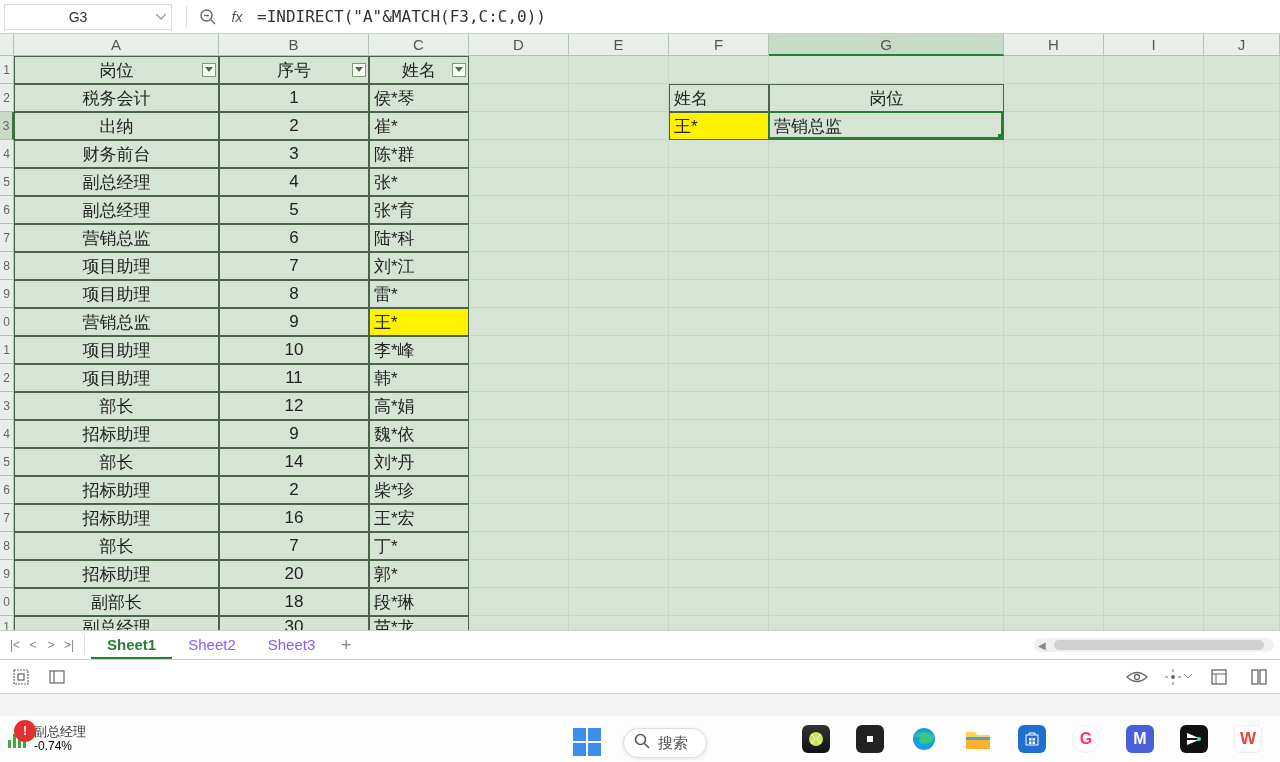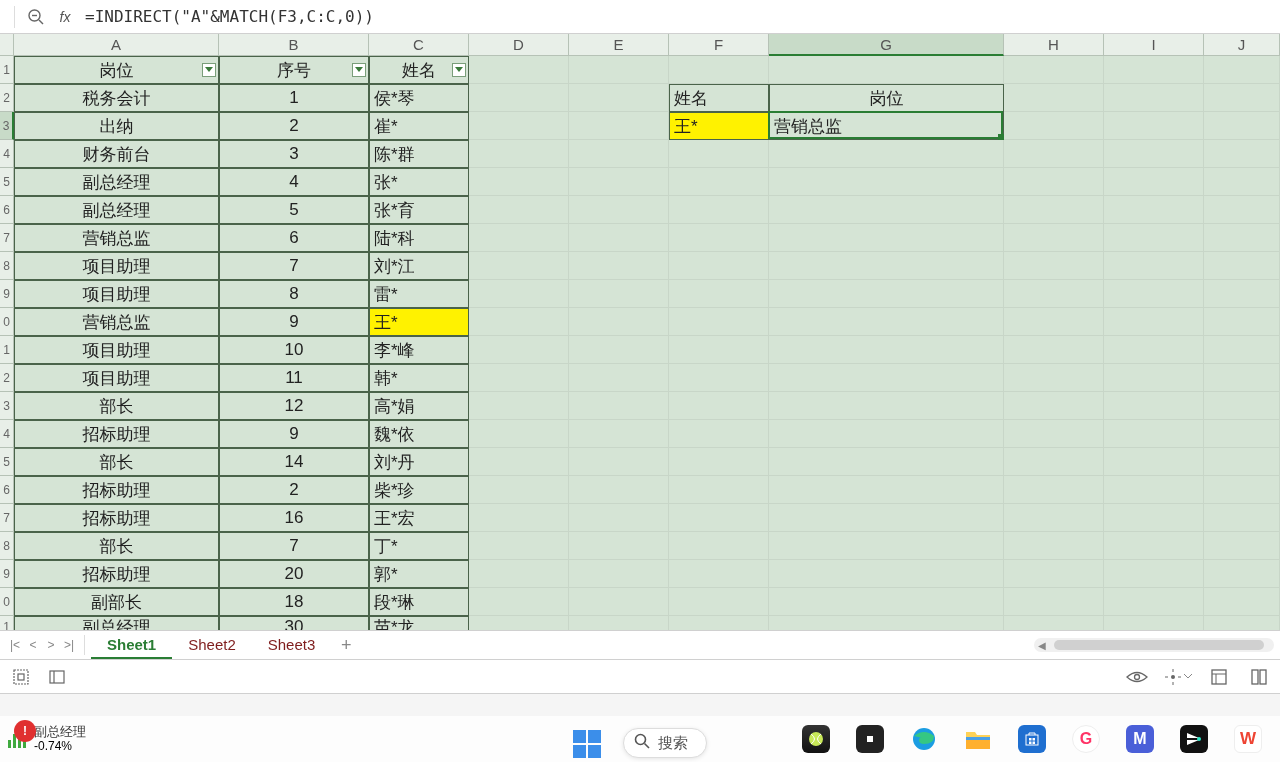--- a/index.html
+++ b/index.html
@@ -41,21 +41,21 @@
 
   .sel-outline { position: absolute; border: 2px solid #2a7d34; pointer-events: none; }
   .sel-handle { position: absolute; width: 6px; height: 6px; background: #2a7d34; right: -3px; bottom: -3px; }
 
   .light-grid { position: absolute; border-right: 1px solid #c8d6c8; border-bottom: 1px solid #c8d6c8; }
 
   
   .sheet-tabs { display: flex; align-items: center; height: 30px; background: #fff; border-top: 1px solid #d0d0d0; border-bottom: 1px solid #d0d0d0; padding-left: 6px; position: relative; }
   .tab-nav { width: 18px; height: 28px; display: flex; align-items: center; justify-content: center; color: #888; font-size: 12px; }
   .sep-v { width: 1px; height: 20px; background: #ddd; margin: 0 6px; }
-  .tab { padding: 4px 16px; font-size: 15px; color: #7f1d1d; border-top: 1px solid transparent; }
+  .tab { padding: 4px 16px; font-size: 15px; color: #8b5cf6; border-top: 1px solid transparent; }
   .tab.active { color: #2a7d34; font-weight: 600; border-bottom: 2px solid #2a7d34; }
   .tab-add { width: 30px; text-align: center; color: #888; font-size: 18px; }
   .tabs-scroll { position: absolute; right: 6px; top: 7px; width: 240px; height: 14px; background: #f0f0f0; border-radius: 7px; display: flex; align-items: center; }
   .tabs-scroll .thumb { width: 210px; height: 10px; background: #d0d0d0; border-radius: 5px; margin-left: 20px; }
   .tabs-scroll .arr { position: absolute; left: 4px; font-size: 10px; color: #888; }
 
   
   .status-bar { display: flex; align-items: center; height: 34px; background: #fff; border-bottom: 1px solid #d0d0d0; padding: 0 8px; }
   .status-icon { width: 26px; height: 26px; display: flex; align-items: center; justify-content: center; color: #666; margin-right: 10px; font-size: 16px; }
   .status-right { margin-left: auto; display: flex; align-items: center; gap: 14px; }
@@ -63,33 +63,41 @@
 
   
   .taskbar { position: absolute; bottom: 0; left: 0; right: 0; height: 46px; background: #fdfdfd; display: flex; align-items: center; padding: 0 8px; }
   .stock { display: flex; align-items: center; gap: 8px; }
   .stock-badge { width: 22px; height: 22px; border-radius: 11px; background: #e03030; color: #fff; display: flex; align-items: center; justify-content: center; font-size: 12px; font-weight: bold; }
   .stock-bars { display: flex; align-items: flex-end; gap: 2px; height: 18px; }
   .stock-bars span { width: 3px; background: #3faa3f; }
   .stock-text { display: flex; flex-direction: column; line-height: 1.1; }
   .stock-name { font-size: 13px; color: #333; }
   .stock-val { font-size: 12px; color: #000000; }
-  .taskbar-center { position: absolute; left: 50%; transform: translateX(-50%); display: flex; align-items: flex-end; gap: 22px; margin-top: 8px; }
+  .taskbar-center { position: absolute; left: 50%; transform: translateX(-50%); display: flex; align-items: flex-start; gap: 22px; margin-top: 8px; }
   .win-btn { width: 28px; height: 28px; display: grid; grid-template-columns: 1fr 1fr; grid-template-rows: 1fr 1fr; gap: 2px; }
   .win-btn span { background: #3b8eea; }
   .search-pill { display: flex; align-items: center; gap: 8px; background: #fff; border: 1px solid #ddd; border-radius: 20px; padding: 4px 18px 4px 10px; box-shadow: 0 1px 4px rgba(0,0,0,0.1); }
   .search-pill .mag { font-size: 16px; color: #555; }
   .search-pill .txt { font-size: 15px; color: #555; }
   .tb-right { margin-left: auto; display: flex; align-items: center; gap: 26px; padding-right: 10px; }
   .tb-icon { width: 28px; height: 28px; border-radius: 6px; display: flex; align-items: center; justify-content: center; font-size: 16px; color: #fff; font-weight: bold; }
 </style>
 </head>
 <body>
 
 <div class="formula-bar">
+  <div class="name-box">
+    <span class="name-box-text">G3</span>
+    <span class="name-box-drop">
+      <svg width="10" height="6" viewBox="0 0 10 6">
+          <path d="M0 0 L5 5 L10 0" fill="none" stroke="#888" stroke-width="1.2"></path>
+        </svg>
+    </span>
+  </div>
   <div class="fb-sep"></div>
   <div style="width:1px;height:22px;background:#ddd;margin:0 6px"></div>
   <div class="fb-cancel">
     <svg width="18" height="18" viewBox="0 0 18 18">
         <circle cx="7.5" cy="7.5" r="5.5" fill="none" stroke="#666" stroke-width="1.4"></circle>
         <line x1="12" y1="12" x2="16" y2="16" stroke="#666" stroke-width="1.4"></line>
         <line x1="5" y1="7.5" x2="10" y2="7.5" stroke="#666" stroke-width="1.4"></line>
       </svg>
   </div>
   <div class="fx-label">fx</div>

